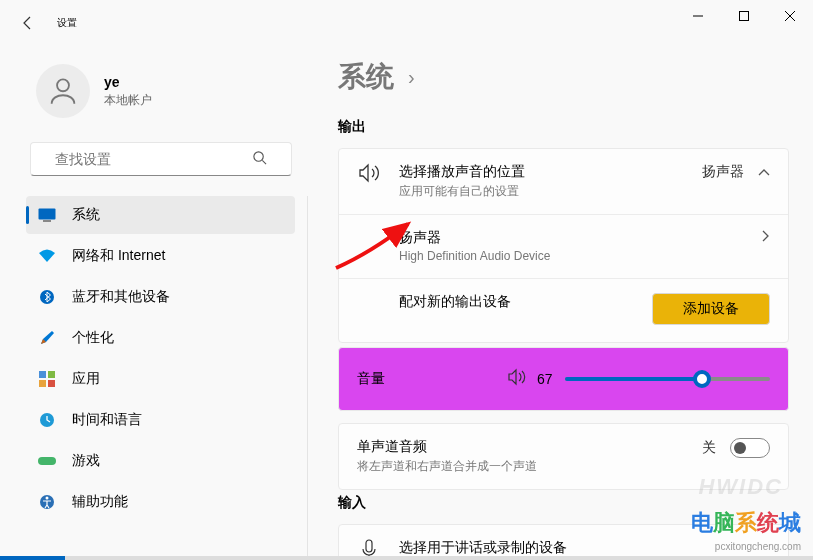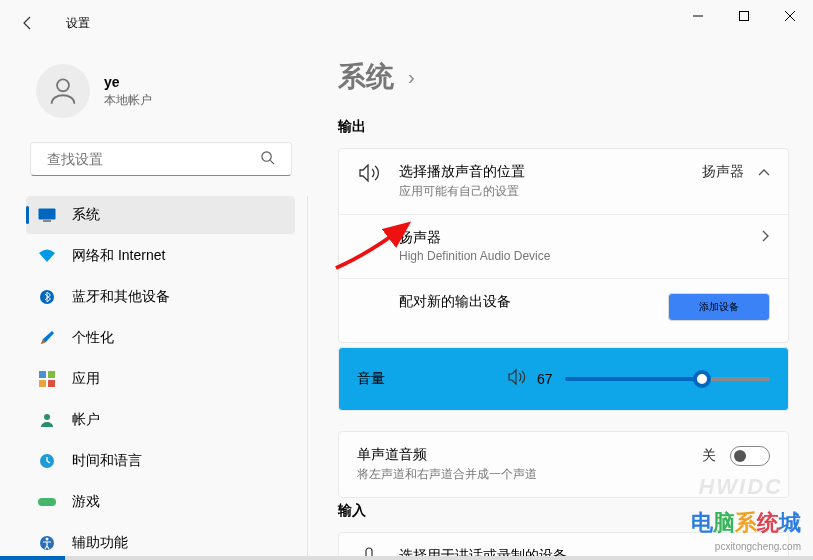--- a/index.html
+++ b/index.html
@@ -1,32 +1,32 @@
 <!DOCTYPE html>
 <html><head>
   <meta charset="utf-8">
   <style>
     * { margin: 0; padding: 0; box-sizing: border-box; font-family: "Segoe UI", "Microsoft YaHei", sans-serif; }
     body { width: 813px; height: 560px; background: #f9f9f9; overflow: hidden; position: relative; }
     
     .titlebar { height: 46px; display: flex; align-items: center; padding: 0 8px; }
     .back-btn { width: 40px; height: 40px; display: flex; align-items: center; justify-content: center; cursor: pointer; }
-    .title-text { font-size: 12px; margin-left: 18px; }
+    .title-text { font-size: 10px; margin-left: 9px; }
     .win-controls { position: absolute; top: 0; right: 0; display: flex; }
     .win-btn { width: 46px; height: 32px; display: flex; align-items: center; justify-content: center; cursor: pointer; }
     
     .container { display: flex; height: calc(100% - 46px); }
     
     .sidebar { width: 300px; padding: 12px 12px 0 18px; display: flex; flex-direction: column; margin-left: 8px; }
     .user-row { display: flex; align-items: center; gap: 14px; padding: 6px 10px 20px 10px; }
     .avatar { width: 54px; height: 54px; border-radius: 50%; background: #ececec; display: flex; align-items: center; justify-content: center; }
     .user-name { font-size: 14px; font-weight: 600; }
     .user-sub { font-size: 12px; color: #666; margin-top: 2px; }
     
-    .search-box { margin: 4px 4px 20px 4px; height: 34px; background: #fff; border: 1px solid #e6e6e6; border-bottom: 1px solid #888; border-radius: 4px; display: flex; align-items: center; padding: 0 16px; }
+    .search-box { margin: 4px 4px 20px 4px; height: 34px; background: #fff; border: 1px solid #e6e6e6; border-bottom: 1px solid #888; border-radius: 4px; display: flex; align-items: center; padding: 0 24px; }
     .search-box input { border: none; outline: none; flex: 1; font-size: 14px; background: transparent; }
     .search-ico { color: #555; }
     
     .nav { flex: 1; overflow-y: auto; border-right: 1px solid #e4e4e4; margin-right: -12px; padding-right: 12px; }
     .nav-item { display: flex; align-items: center; height: 38px; padding: 0 12px; border-radius: 4px; cursor: pointer; gap: 16px; font-size: 14px; margin-bottom: 3px; position: relative; }
     .nav-item.active { background: #eaeaea; }
     .nav-item.active::before { content: ''; position: absolute; left: 0; top: 10px; bottom: 10px; width: 3px; background: #0067c0; border-radius: 2px; }
     .nav-ico { width: 18px; height: 18px; display: flex; align-items: center; justify-content: center; }
     
     .content { flex: 1; padding: 12px 24px 0 30px; overflow-y: auto; }
@@ -38,23 +38,23 @@
     
     .card { background: #fdfdfd; border: 1px solid #e9e9e9; border-radius: 4px; margin-bottom: 4px; }
     .card-row { display: flex; align-items: flex-start; padding: 14px 18px; min-height: 64px; position: relative; }
     .card-row + .card-row { border-top: 1px solid #ececec; }
     .row-ico { width: 24px; margin-right: 18px; color: #333; display:flex; align-items:center; justify-content:center;}
     .row-text { flex: 1; }
     .row-title { font-size: 14px; }
     .row-sub { font-size: 12px; color: #777; margin-top: 2px; }
     .row-trail { display: flex; align-items: center; gap: 14px; font-size: 14px; color: #333; }
     
-    .add-btn { background: #3b82f6; border: 1px solid #d8d8d8; border-radius: 4px; padding: 6px 30px; font-size: 10px; cursor: pointer; }
-    
-    .vol-card { background: #0ea5e9; border: 1px solid #e9e9e9; border-radius: 4px; margin-bottom: 20px; padding: 20px 18px; display: flex; align-items: center; }
+    .add-btn { background: #eab308; border: 1px solid #d8d8d8; border-radius: 4px; padding: 6px 30px; font-size: 14px; cursor: pointer; }
+    
+    .vol-card { background: #d946ef; border: 1px solid #e9e9e9; border-radius: 4px; margin-bottom: 12px; padding: 20px 18px; display: flex; align-items: center; }
     .vol-label { font-size: 14px; width: 150px; }
     .vol-ico { margin-right: 10px; }
     .vol-val { font-size: 14px; margin-right: 12px; }
     .slider { flex: 1; position: relative; height: 4px; background: #8a8a8a; border-radius: 2px; }
     .slider-fill { position: absolute; left: 0; top: 0; bottom: 0; background: #0067c0; border-radius: 2px; }
     .slider-thumb { position: absolute; top: 50%; width: 18px; height: 18px; background: #fff; border: 4px solid #0067c0; border-radius: 50%; transform: translate(-50%, -50%); }
     
     .toggle { width: 40px; height: 20px; background: #fff; border: 1px solid #888; border-radius: 10px; position: relative; }
     .toggle-knob { position: absolute; left: 3px; top: 3px; width: 12px; height: 12px; background: #555; border-radius: 50%; }
     
@@ -164,29 +164,20 @@
               <rect x="9" y="0" width="7" height="7" fill="#7fba43"></rect>
               <rect x="0" y="9" width="7" height="7" fill="#e8a33d"></rect>
               <rect x="9" y="9" width="7" height="7" fill="#d95140"></rect>
             </svg>
           </span>
         <span>应用</span>
       </div>
       <div class="nav-item">
         <span class="nav-ico">
             <svg width="16" height="16" viewBox="0 0 16 16">
-              <circle cx="8" cy="5" r="3" fill="#2c8c6c"></circle>
-              <path d="M2 15c0-3 3-5 6-5s6 2 6 5" fill="#2c8c6c"></path>
-            </svg>
-          </span>
-        <span>帐户</span>
-      </div>
-      <div class="nav-item">
-        <span class="nav-ico">
-            <svg width="16" height="16" viewBox="0 0 16 16">
               <circle cx="8" cy="8" r="7" fill="#1e9ad6"></circle>
               <path d="M8 4v4l3 2" stroke="#fff" stroke-width="1.3" fill="none"></path>
             </svg>
           </span>
         <span>时间和语言</span>
       </div>
       <div class="nav-item">
         <span class="nav-ico">
             <svg width="18" height="12" viewBox="0 0 18 12">
               <rect x="0" y="2" width="18" height="8" rx="4" fill="#44b56a"></rect>

